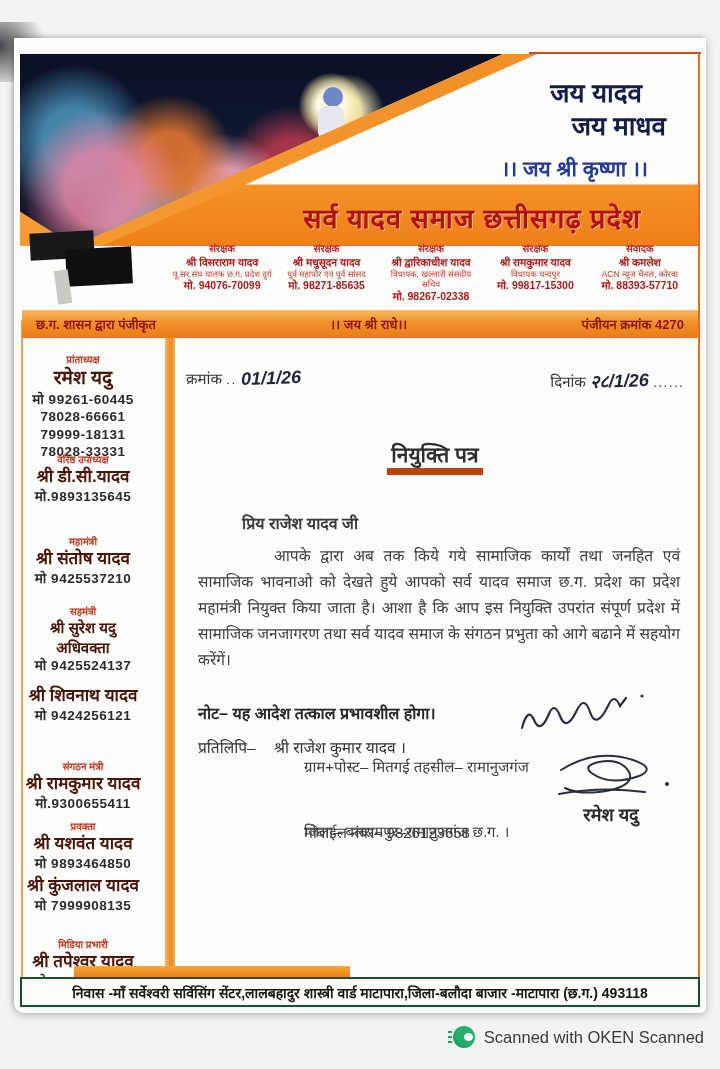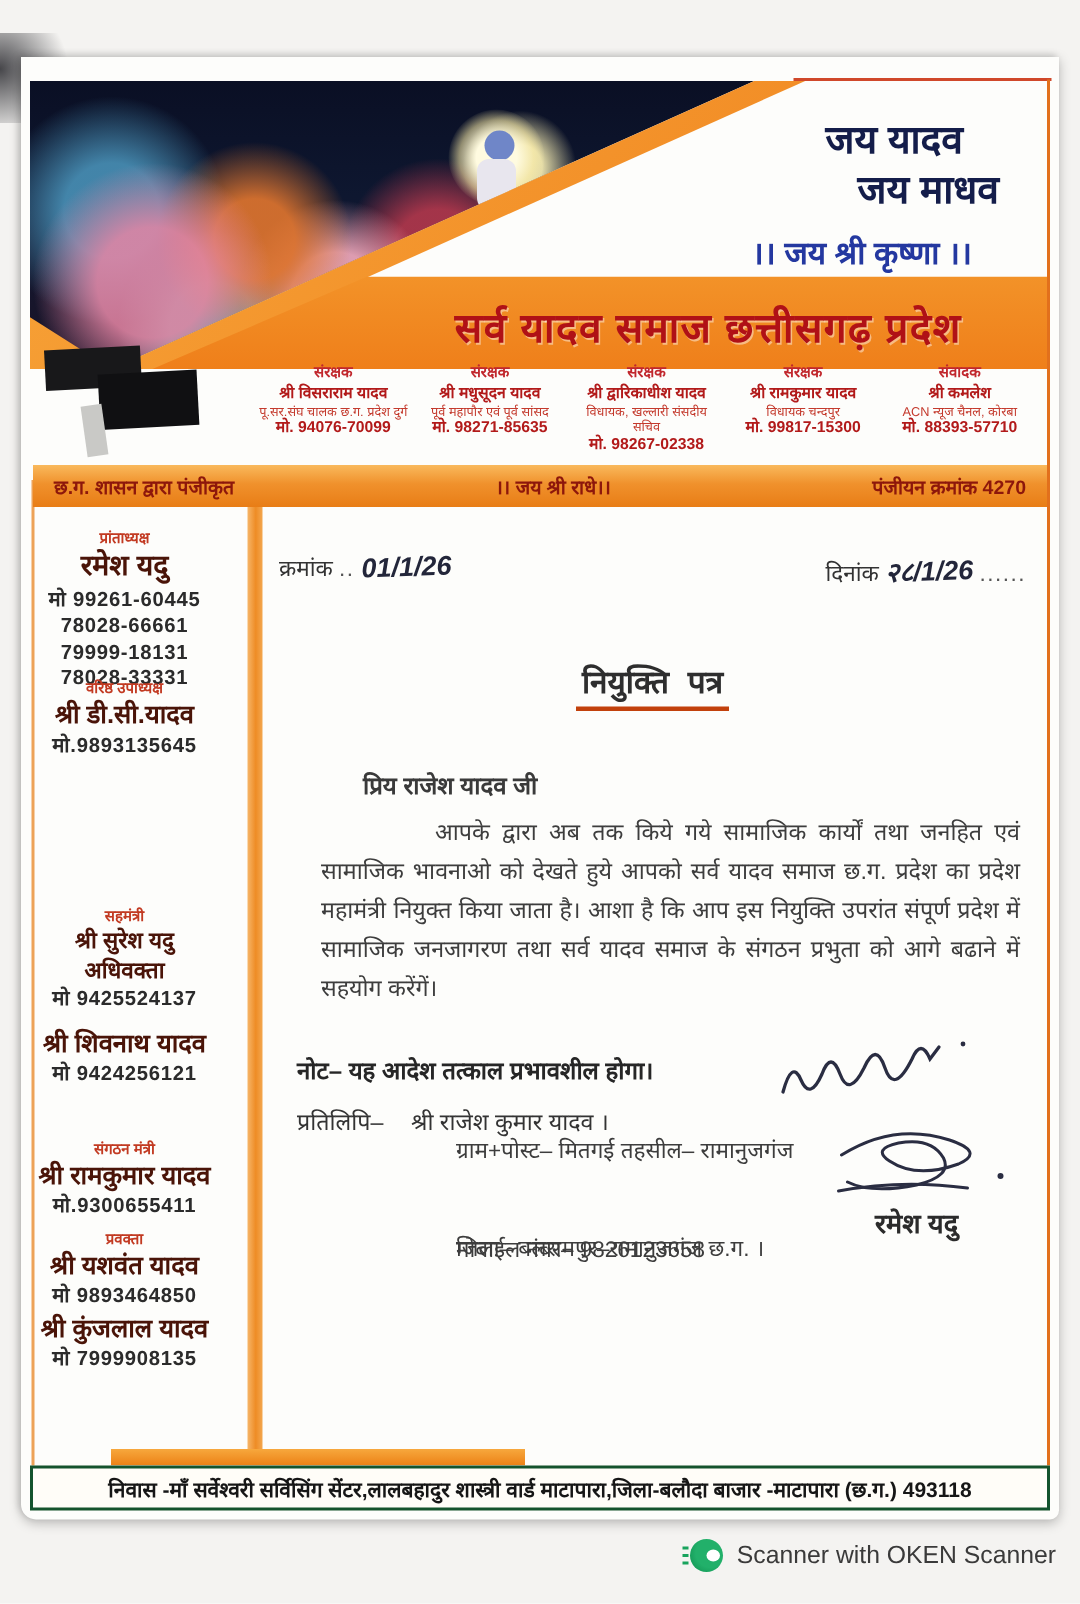--- a/index.html
+++ b/index.html
@@ -76,24 +76,24 @@
   .sb-name.big{font-size:19px;}
   .sb-phone{font-size:13.5px;font-weight:bold;color:#2b2b2b;letter-spacing:.5px;}
   .divider{position:absolute;left:151px;width:10px;top:300px;bottom:47px;
     background:linear-gradient(90deg,#f6b568,#ee8c25 55%,#f3a74f);}
   
   .refdate{position:absolute;left:172px;right:22px;top:330px;display:flex;justify-content:space-between;
     font-size:15px;color:#333;}
   .hw{font-style:italic;font-weight:bold;color:#23263a;transform:rotate(-2deg);display:inline-block;font-size:18px;}
   .dots{color:#555;letter-spacing:1px;}
   .letter-title{position:absolute;left:170px;right:20px;top:402px;text-align:center;}
-  .letter-title span{font-size:21px;font-weight:bold;color:#2e2e2e;border-bottom:3px solid #c2410c;padding:0 4px 2px;font-family:Liberation Mono, monospace;}
+  .letter-title span{font-size:21px;font-weight:bold;color:#2e2e2e;border-bottom:7px solid #c2410c;padding:0 4px 2px;}
   .salutation{position:absolute;left:228px;top:474px;font-size:16px;font-weight:bold;color:#3a3a3a;}
   .para{position:absolute;left:184px;right:26px;color:#3d3d3d;font-size:15.5px;line-height:26px;text-align:justify;}
-  .para1{top:505px;text-indent:76px;margin-left:16px;}
+  .para1{top:505px;text-indent:76px;}
   .para2{top:612px;text-indent:132px;}
   .note-line{position:absolute;left:184px;top:664px;font-size:16px;font-weight:bold;color:#262626;}
   .copy-line{position:absolute;left:184px;top:698px;font-size:15.5px;color:#333;}
   .copy-line b{font-weight:500;margin-right:14px;}
   .addr{position:absolute;left:290px;font-size:15px;color:#3d3d3d;}
   .scribble{position:absolute;left:500px;top:638px;}
   .sign-block{position:absolute;left:522px;top:712px;width:150px;text-align:center;}
   .sign-name{font-size:18px;font-weight:bold;color:#2b2b2b;margin-top:-4px;}
   
   .bstrip-band{position:absolute;left:60px;top:928px;width:276px;height:11px;
@@ -187,20 +187,25 @@
       <div class="sb-phone">मो 99261-60445</div>
       <div class="sb-phone">78028-66661</div>
       <div class="sb-phone">79999-18131</div>
       <div class="sb-phone">78028-33331</div>
     </div>
     <div class="sb-sec" style="top:115px">
       <div class="sb-role">वरिष्ठ उपाध्यक्ष</div>
       <div class="sb-name">श्री डी.सी.यादव</div>
       <div class="sb-phone">मो.9893135645</div>
     </div>
+    <div class="sb-sec" style="top:197px">
+      <div class="sb-role">महामंत्री</div>
+      <div class="sb-name">श्री संतोष यादव</div>
+      <div class="sb-phone">मो 9425537210</div>
+    </div>
     <div class="sb-sec" style="top:267px">
       <div class="sb-role">सहमंत्री</div>
       <div class="sb-name" style="font-size:15px">श्री सुरेश यदु अधिवक्ता</div>
       <div class="sb-phone">मो 9425524137</div>
     </div>
     <div class="sb-sec" style="top:347px">
       <div class="sb-name">श्री शिवनाथ यादव</div>
       <div class="sb-phone">मो 9424256121</div>
     </div>
     <div class="sb-sec" style="top:422px">
@@ -209,20 +214,25 @@
       <div class="sb-phone">मो.9300655411</div>
     </div>
     <div class="sb-sec" style="top:482px">
       <div class="sb-role">प्रवक्ता</div>
       <div class="sb-name">श्री यशवंत यादव</div>
       <div class="sb-phone">मो 9893464850</div>
     </div>
     <div class="sb-sec" style="top:537px">
       <div class="sb-name">श्री कुंजलाल यादव</div>
       <div class="sb-phone">मो 7999908135</div>
+    </div>
+    <div class="sb-sec" style="top:600px">
+      <div class="sb-role">मिडिया प्रभारी</div>
+      <div class="sb-name">श्री तपेश्वर यादव</div>
+      <div class="sb-phone">मो.7000705323</div>
     </div>
   </div>
   <div class="divider"></div>
 
   <div class="refdate">
     <span>
       <span>क्रमांक</span>
       <span class="dots">..</span>
       <span class="hw">01/1/26</span>
     </span>
@@ -269,14 +279,14 @@
   <div class="bstrip-band"></div>
   <div class="bstrip-box">निवास -मॉं सर्वेश्वरी सर्विसिंग सेंटर,लालबहादुर शास्त्री वार्ड माटापारा,जिला-बलौदा बाजार -माटापारा (छ.ग.) 493118</div>
 
 </div>
 
 <div class="scan-footer">
   <span class="oken-logo">
     <span class="cut"></span>
     <span class="dash"></span>
   </span>
-  <span class="scan-text">Scanner with OKEN Scanner</span>
+  <span class="scan-text">Scanned with OKEN Scanned</span>
 </div>
 
 </body></html>

